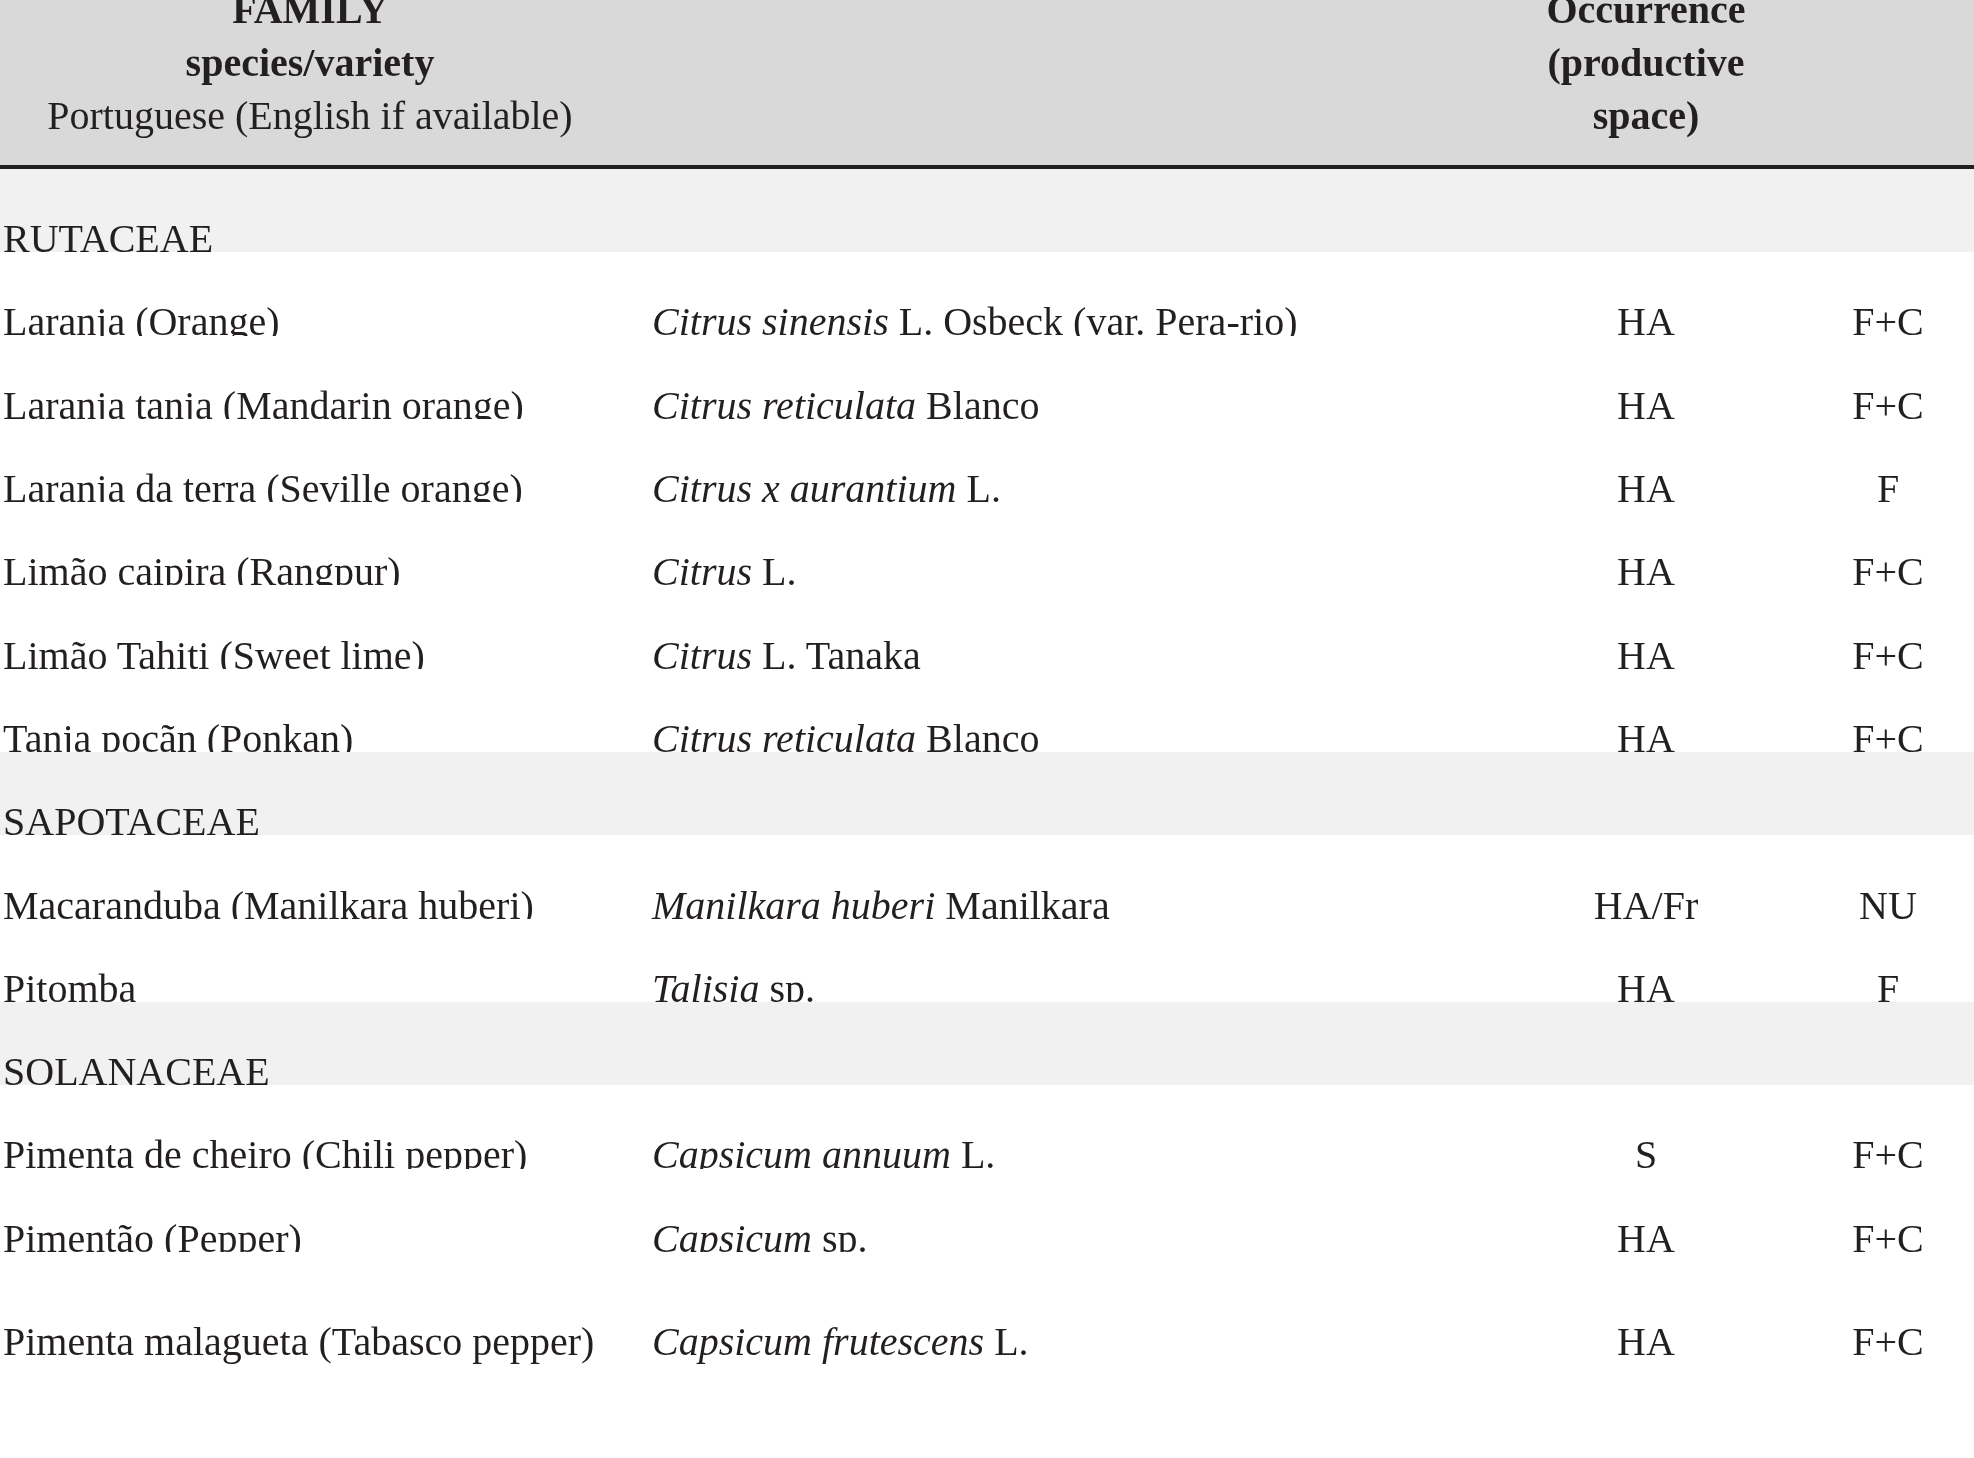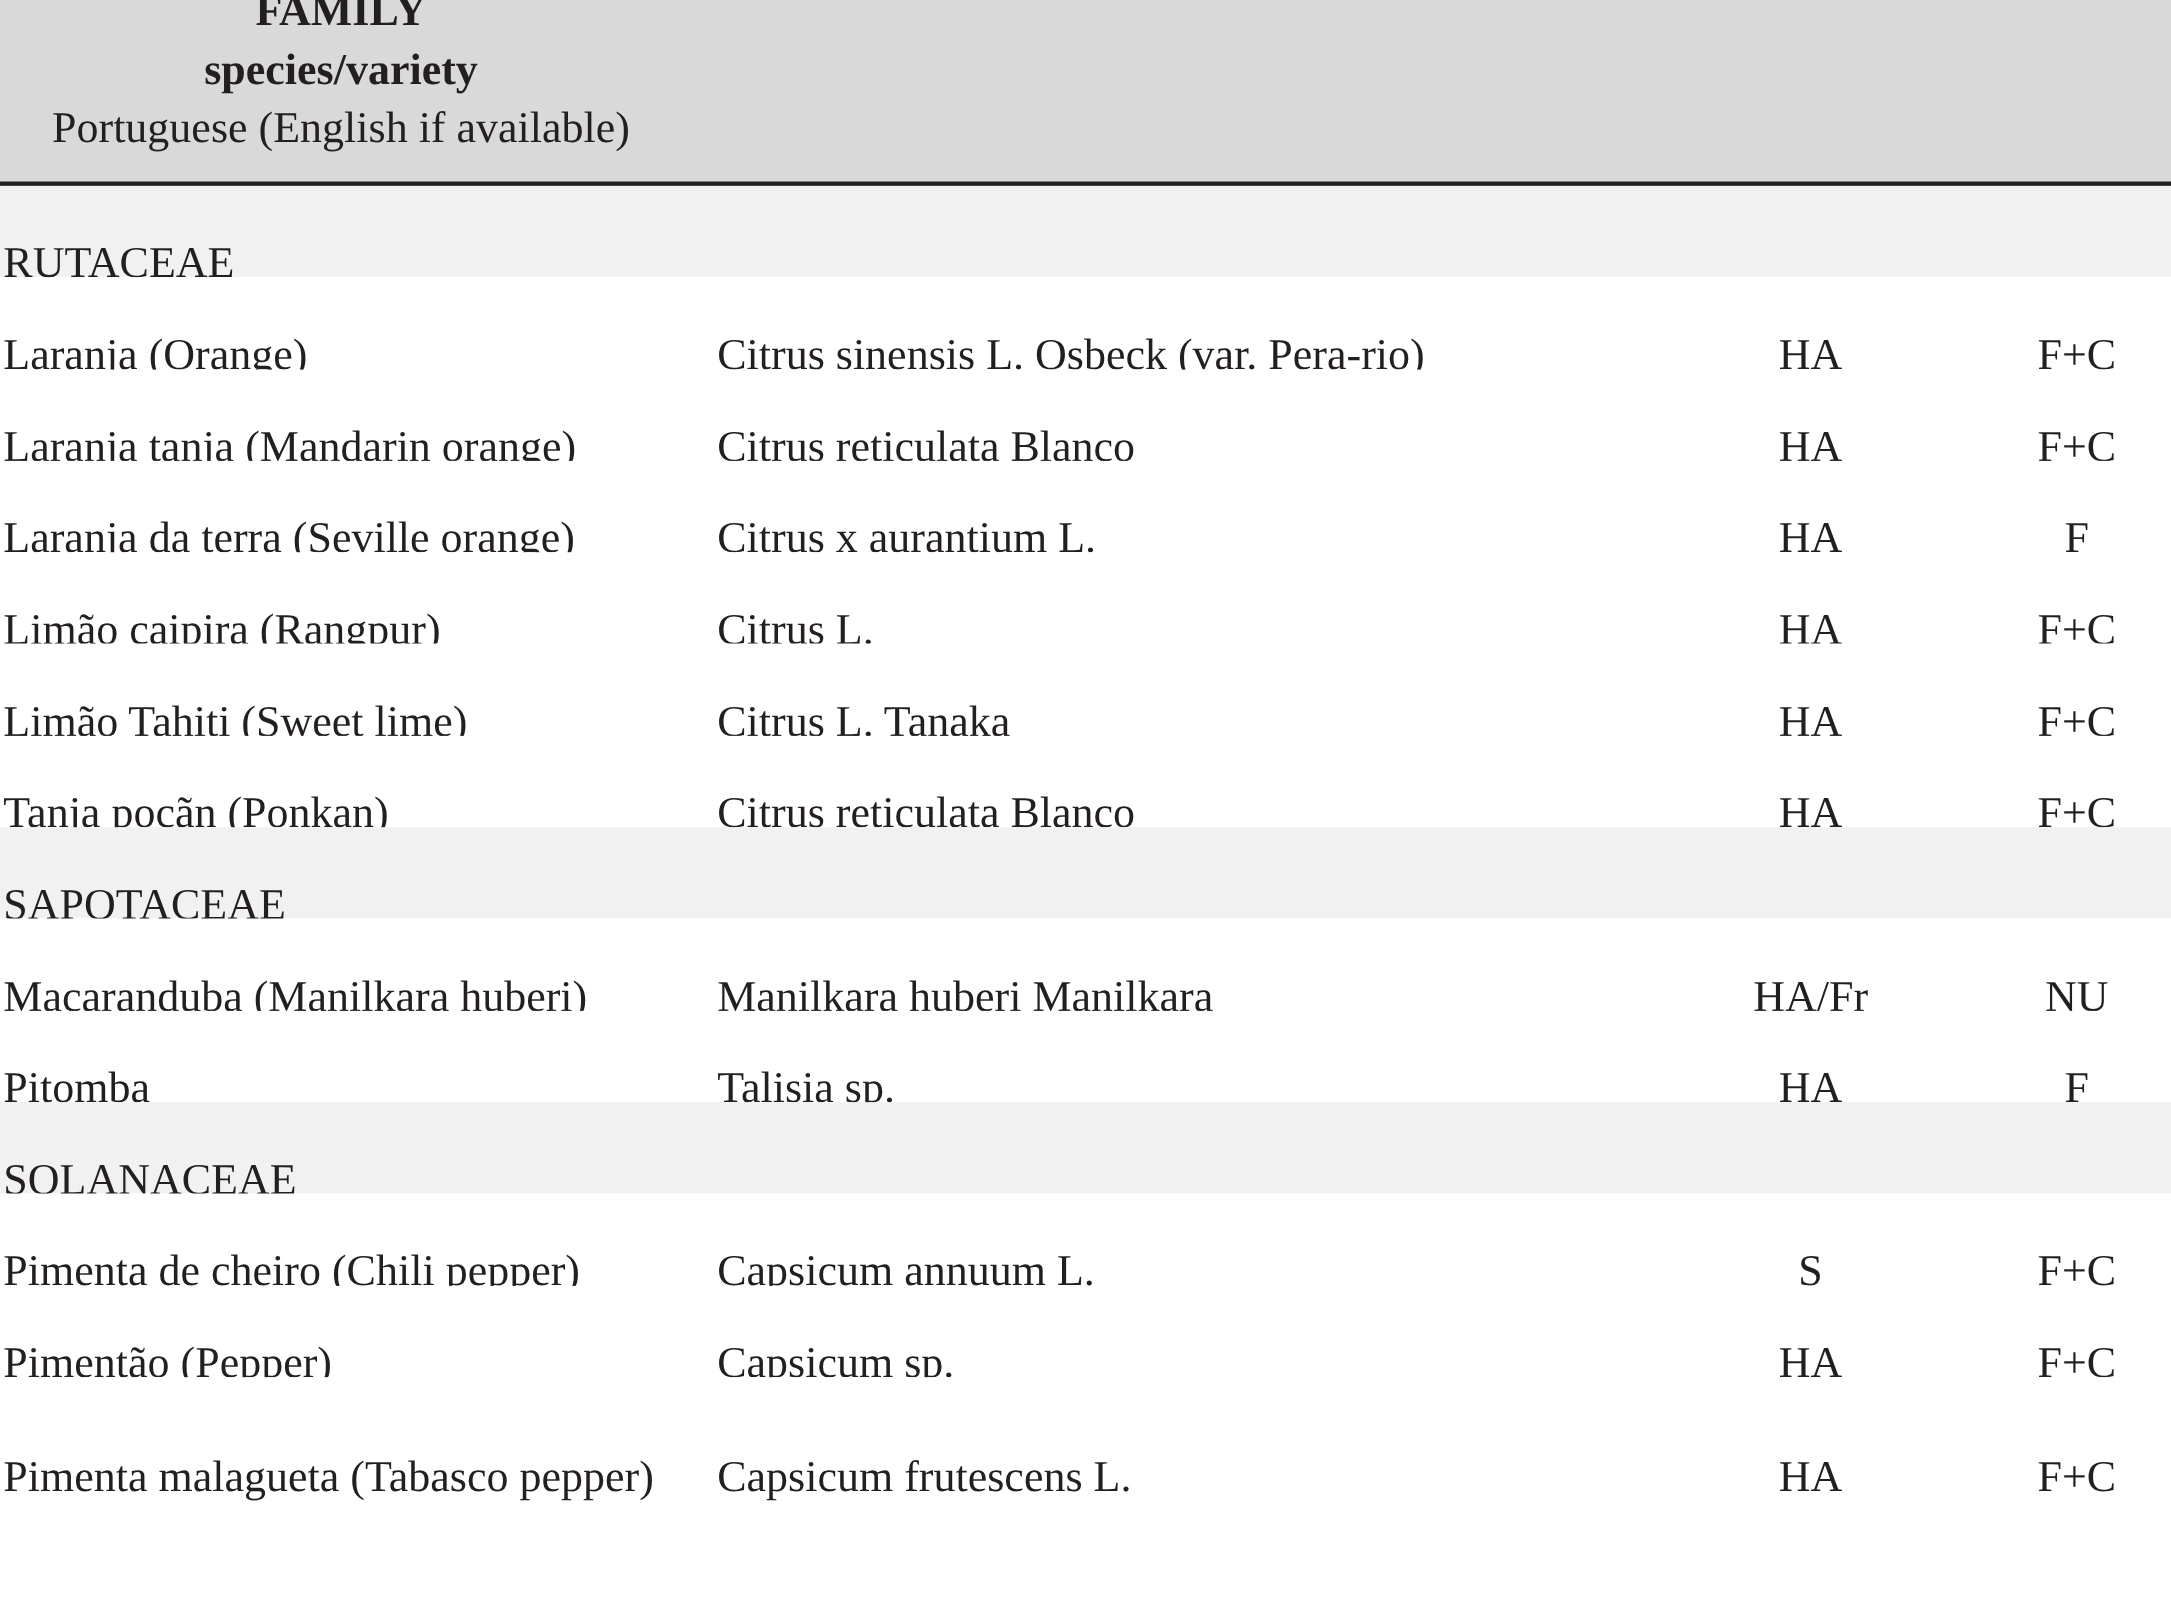--- a/index.html
+++ b/index.html
@@ -18,31 +18,36 @@
   .th-c4 { left: 1810px; width: 156px; }
   .row { position: relative; height: 83.3px; font-size: 40px; }
   .row.family { background: #f1f1f1; }
   .row.species { background: #ffffff; }
   .row.tall { height: 123px; }
   .cell { position: absolute; top: 0; height: 100%; display: flex; align-items: center; line-height: 53px; white-space: nowrap; margin-top: 28px; }
   .c1 { left: 3px; width: 620px; white-space: normal; }
   .c2 { left: 652px; width: 800px; }
   .c3 { left: 1520px; width: 252px; justify-content: center; }
   .c4 { left: 1810px; width: 156px; justify-content: center; }
-  .italic { }
+  .italic { font-style: italic; }
 </style>
 </head>
 <body>
 
 <div class="table">
   <div class="thead">
     <div class="th th-c1">
       <b>FAMILY</b>
       <b>species/variety</b>
       <span class="normal">Portuguese (English if available)</span>
+    </div>
+    <div class="th th-c3">
+      <b>Occurrence</b>
+      <b>(productive</b>
+      <b>space)</b>
     </div>
   </div>
 
   <div id="tbody">
       <div class="row family">
         <div class="cell c1">RUTACEAE</div>
       </div>
       <div class="row species">
         <div class="cell c1">Laranja (Orange)</div>
         <div class="cell c2">

